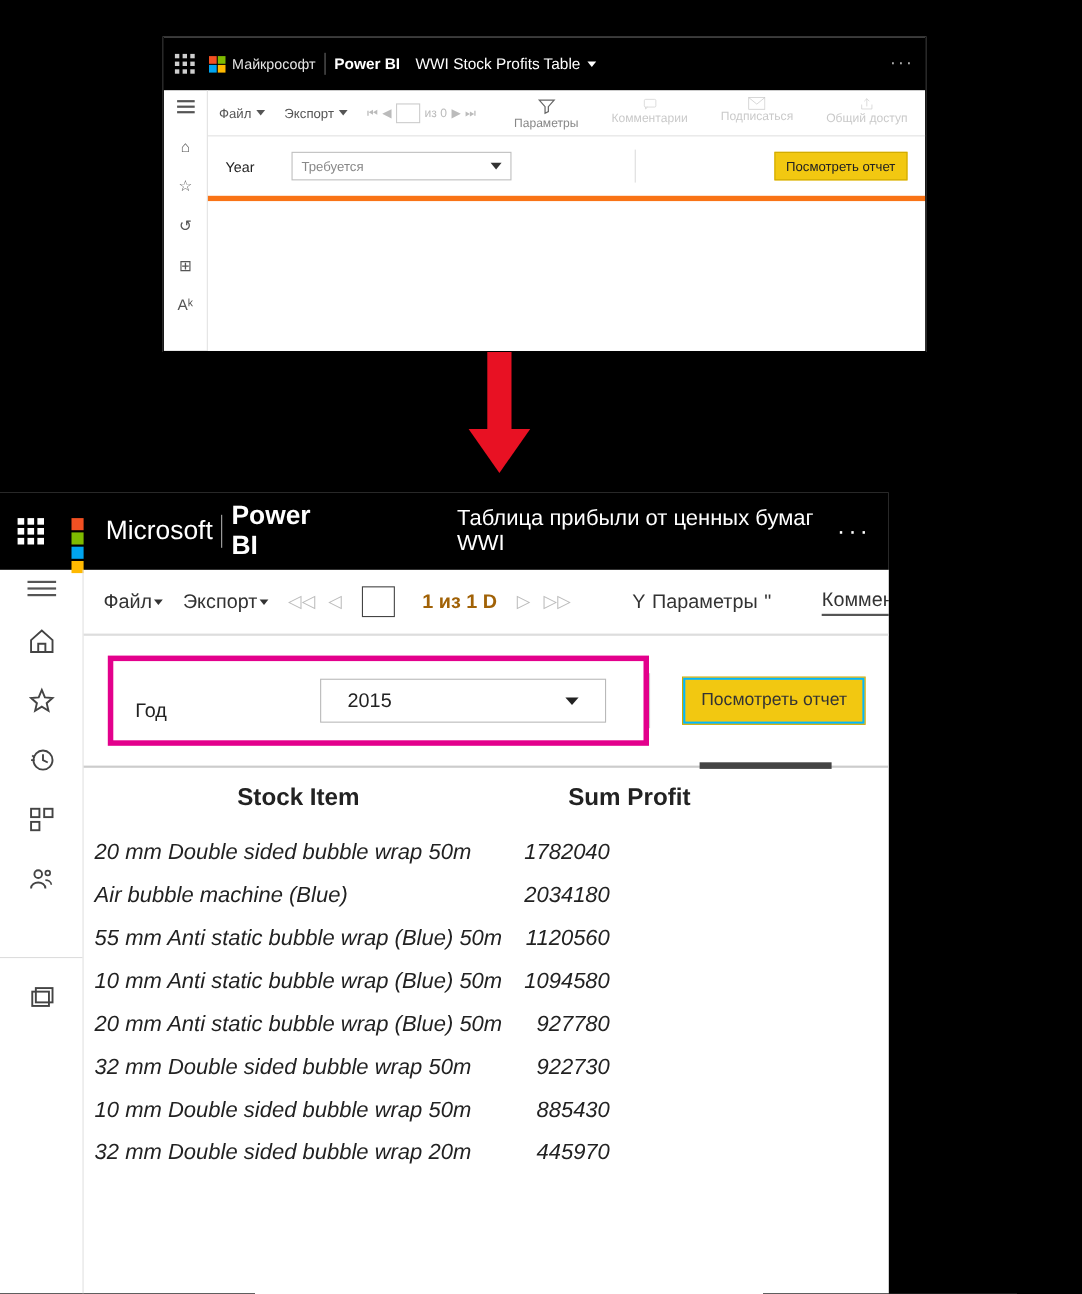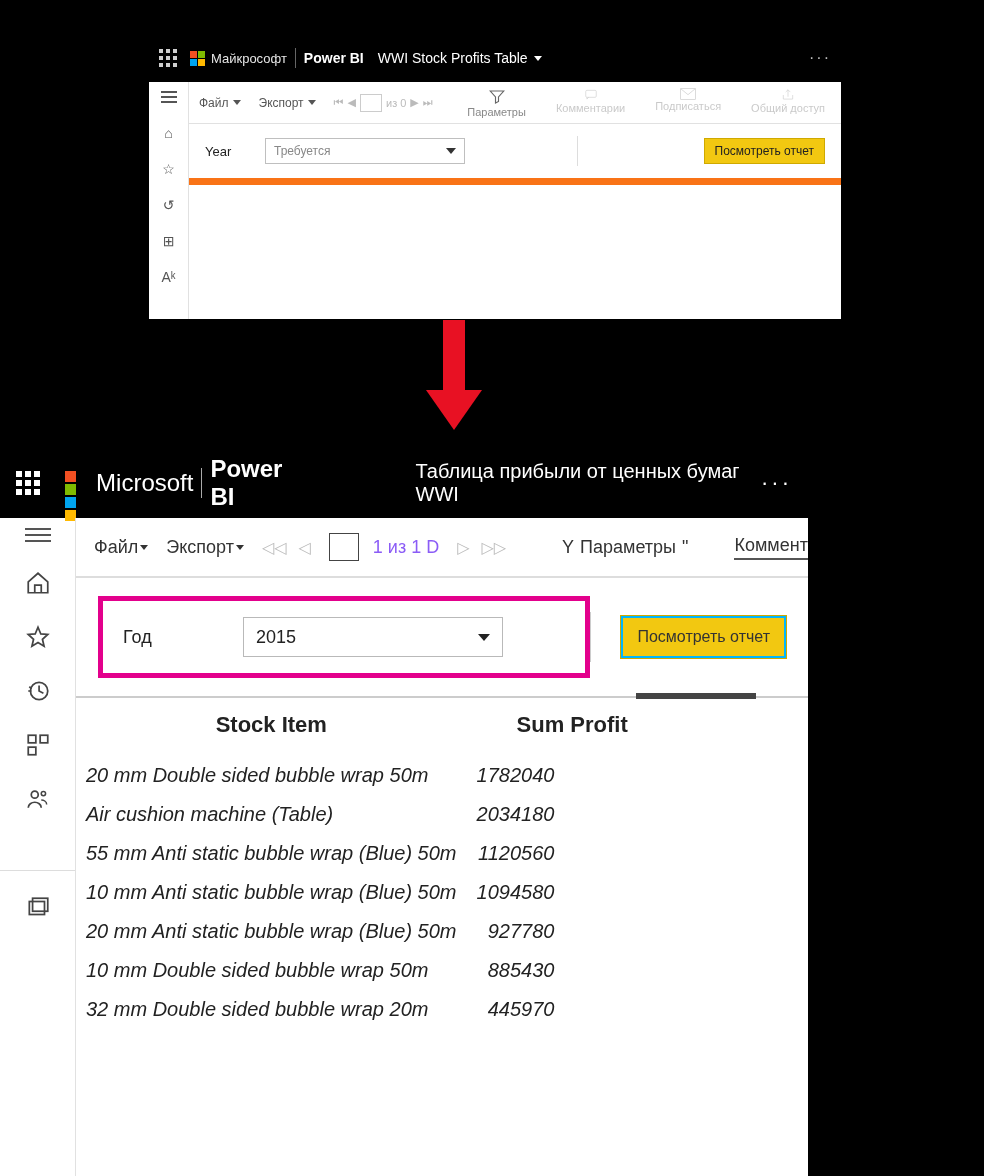--- a/index.html
+++ b/index.html
@@ -38,21 +38,21 @@
   .p1-toolbar { height: 42px; border-bottom: 1px solid #e1e1e1; display:flex; align-items:center; font-size:12px; color:#666; padding:0 10px; gap: 4px;}
   .tb-item { display:flex; flex-direction:column; align-items:center; font-size:11px; color:#888; padding: 0 6px;}
   .tb-item .lbl { font-size:11px;}
   .tb-drop { display:flex; align-items:center; gap:4px; color:#555; font-size:12px;}
   .tb-light { color:#bbb; font-size:11px; }
   .tb-box { width:22px; height:18px; border:1px solid #ccc; background:#fff;}
   .tb-sep { width: 10px;}
   .p1-toolbar .group-right { margin-left:auto; display:flex; gap:18px;}
   .p1-params {
     display:flex; align-items:center; padding: 12px 16px;
-    border-bottom:7px solid #f97316;
+    border-bottom:5px solid #f97316;
   }
   .p1-params .plabel { font-size:13px; color:#222; width: 60px;}
   .p1-select {
     width: 200px; height: 26px; border:1px solid #bfbfbf; background:#fff;
     display:flex; align-items:center; justify-content:space-between;
     padding:0 8px; font-size:12px; color:#888;
   }
   .p1-viewbtn {
     margin-left:auto; background:#f2c811; border:1px solid #cfa900;
     font-size:12px; padding: 5px 10px; color:#222;
@@ -103,39 +103,40 @@
   .p2-rail .rail-bottom { margin-top: 30px; border-top:1px solid #ddd; width:100%; display:flex; justify-content:center; padding-top:24px;}
 
   .p2-main { flex:1; display:flex; flex-direction:column; min-width:0;}
   .p2-toolbar {
     height: 60px; border-bottom: 2px solid #ddd; display:flex; align-items:center;
     padding: 0 18px; font-size: 18px; color:#333; gap: 18px; overflow:hidden; white-space:nowrap;
   }
   .p2-toolbar .drop { display:flex; align-items:center; gap:2px;}
   .p2-toolbar .nav-arrows { color:#bbb; display:flex; gap:12px; font-size:16px;}
   .p2-toolbar .page-box { width:30px; height:28px; border:1px solid #444; background:#fff;}
-  .p2-toolbar .pager { display:flex; align-items:center; gap:14px; color:#8b5cf6;}
+  .p2-toolbar .pager { display:flex; align-items:center; gap:25px; color:#a16207;font-weight:bold;}
   .p2-toolbar .commentary { border-bottom: 2px solid #555; padding-bottom:2px; display:flex; align-items:center; gap:6px;}
   .p2-toolbar .mail-icon { width:22px; height:14px; border:1.5px solid #555; position:relative;}
   .p2-toolbar .mail-icon::after{content:"";position:absolute;left:0;right:0;top:0;height:0;border-left:11px solid transparent;border-right:11px solid transparent;border-top:8px solid #555; opacity:.35;}
   .funnel-svg { width:18px; height:18px; }
 
   .p2-params {
     position: relative;
     padding: 18px 22px; display:flex; align-items:center;
   }
   .params-highlight {
-    border: 5px solid #e3008c; padding: 16px 20px; display:flex; align-items:center;
+    border: 5px solid #e3008c; padding: 16px 20px; display:flex; align-items:flex-end;
     width: 500px;
+    gap: 48px;
   }
   .params-highlight .plabel { font-size: 18px; color:#222; width: 120px;}
   .p2-select {
     width: 260px; height: 40px; border:1px solid #b9b9b9; background:#fff;
     display:flex; align-items:center; justify-content:space-between;
-    padding: 0 12px; font-size: 18px; color:#222;
+    padding: 0 24px; font-size: 18px; color:#222;
   }
   .p2-select .caret { width:0;height:0;border-left:6px solid transparent;border-right:6px solid transparent;border-top:7px solid #222;}
   .p2-vsep { width:1px; height:50px; background:#ccc; margin: 0 30px 0 auto;}
   .p2-viewbtn {
     background:#f2c811; border:2px solid #00b7ff; outline:1px solid #cfa900;
     font-size:16px; padding: 10px 14px; color:#333; white-space:nowrap;
   }
   .hr-dark { height:2px; background:#ccc; margin: 0;}
   .hr-mini { position: relative; }
   .hr-mini::after{
@@ -385,36 +386,40 @@
                 <th>Stock Item</th>
                 <th style="text-align:left; padding-left:50px;">Sum Profit</th>
               </tr>
             </thead>
             <tbody id="p2-tbody">
                 <tr>
                   <td class="item">20 mm Double sided bubble wrap 50m</td>
                   <td class="profit">1782040</td>
                 </tr>
                 <tr>
-                  <td class="item">Air cushion machine (Table)</td>
+                  <td class="item">Air bubble machine (Blue)</td>
                   <td class="profit">2034180</td>
                 </tr>
                 <tr>
                   <td class="item">55 mm Anti static bubble wrap (Blue) 50m</td>
                   <td class="profit">1120560</td>
                 </tr>
                 <tr>
                   <td class="item">10 mm Anti static bubble wrap (Blue) 50m</td>
                   <td class="profit">1094580</td>
                 </tr>
                 <tr>
                   <td class="item">20 mm Anti static bubble wrap (Blue) 50m</td>
                   <td class="profit">927780</td>
                 </tr>
                 <tr>
+                  <td class="item">32 mm Double sided bubble wrap 50m</td>
+                  <td class="profit">922730</td>
+                </tr>
+                <tr>
                   <td class="item">10 mm Double sided bubble wrap 50m</td>
                   <td class="profit">885430</td>
                 </tr>
                 <tr>
                   <td class="item">32 mm Double sided bubble wrap 20m</td>
                   <td class="profit">445970</td>
                 </tr>
               </tbody>
           </table>
         </div>

